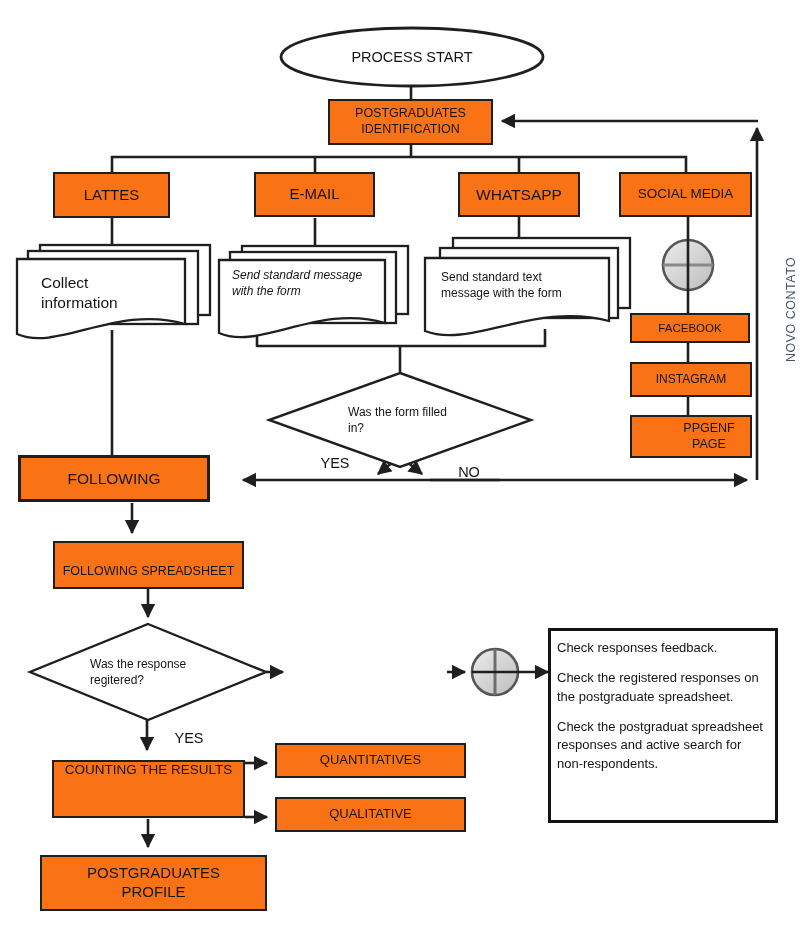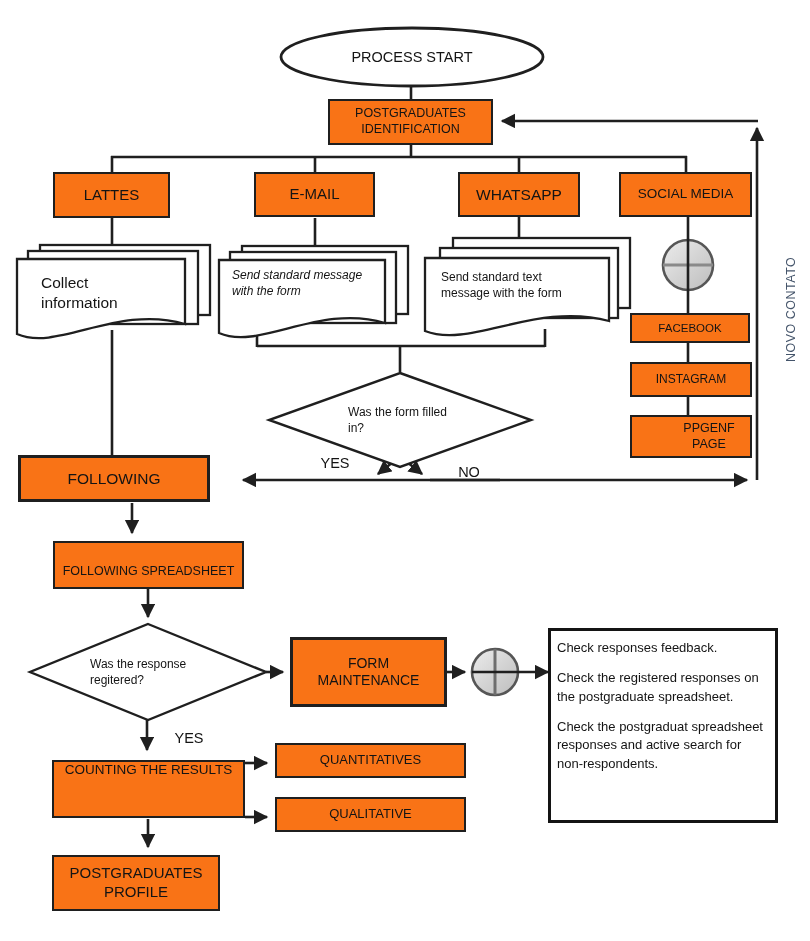--- a/index.html
+++ b/index.html
@@ -153,40 +153,37 @@
     <span>PPGENF PAGE</span>
   </div>
 
   <div class="box" style="left:18px;top:455px;width:192px;height:47px;font-size:15.5px;border-width:3px;">
     <span>FOLLOWING</span>
   </div>
   <div class="box" style="left:53px;top:541px;width:191px;height:48px;font-size:12.5px;">
     <span style="align-self:flex-start;margin-top:21px;width:100%;">FOLLOWING SPREADSHEET</span>
   </div>
 
-  <div class="box" style="left:290px;top:637px;width:157px;height:70px;font-size:14px;border-width:3px;">
-    <span style="width:112px;">FORM MAINTENANCE</span>
-  </div>
 
   <div class="notes" style="left:548px;top:600px;width:230px;height:195px;margin-top:28px;">
     <div class="p">Check responses feedback.</div>
     <div class="p">Check the registered responses on the postgraduate spreadsheet.</div>
     <div class="p">Check the postgraduat spreadsheet responses and active search for non-respondents.</div>
   </div>
 
   <div class="box" style="left:52px;top:760px;width:193px;height:58px;font-size:13.5px;">
     <span style="align-self:flex-start;width:100%;">COUNTING THE RESULTS</span>
   </div>
   <div class="box" style="left:275px;top:743px;width:191px;height:35px;font-size:13px;">
     <span>QUANTITATIVES</span>
   </div>
   <div class="box" style="left:275px;top:797px;width:191px;height:35px;font-size:13px;">
     <span>QUALITATIVE</span>
   </div>
-  <div class="box" style="left:52px;top:855px;width:168px;height:56px;font-size:15px;align-items:center;">
+  <div class="box" style="left:40px;top:855px;width:227px;height:56px;font-size:15px;align-items:center;">
     <span style="width:140px;">POSTGRADUATES PROFILE</span>
   </div>
 
   <div class="lbl" style="left:312px;top:43px;width:200px;height:28px;font-size:14.5px;">PROCESS START</div>
 
   <div class="lbl" style="left:41px;top:264px;width:122px;height:58px;font-size:15.5px;">Collect information</div>
   <div class="lbl" style="left:232px;top:264px;width:140px;height:40px;font-size:12px;font-style:italic;">Send standard message with the form</div>
   <div class="lbl" style="left:441px;top:266px;width:150px;height:40px;font-size:12px;">Send standard text message with the form</div>
 
   <div class="lbl" style="left:348px;top:402px;width:104px;height:38px;font-size:12px;">Was the form filled in?</div>

